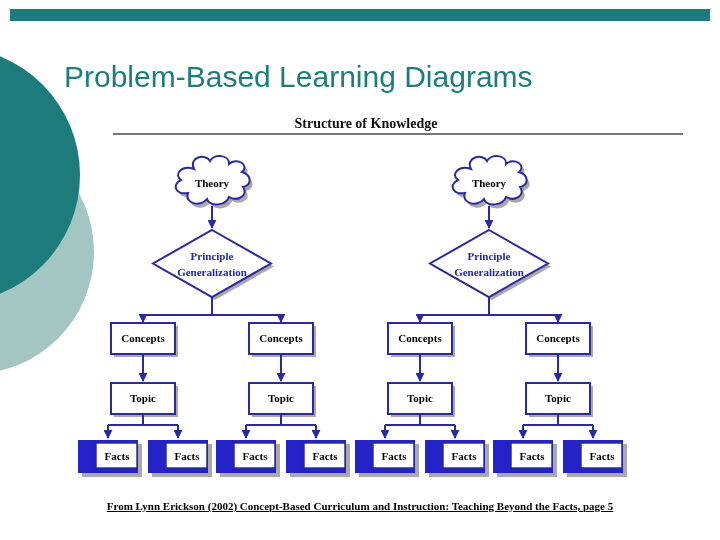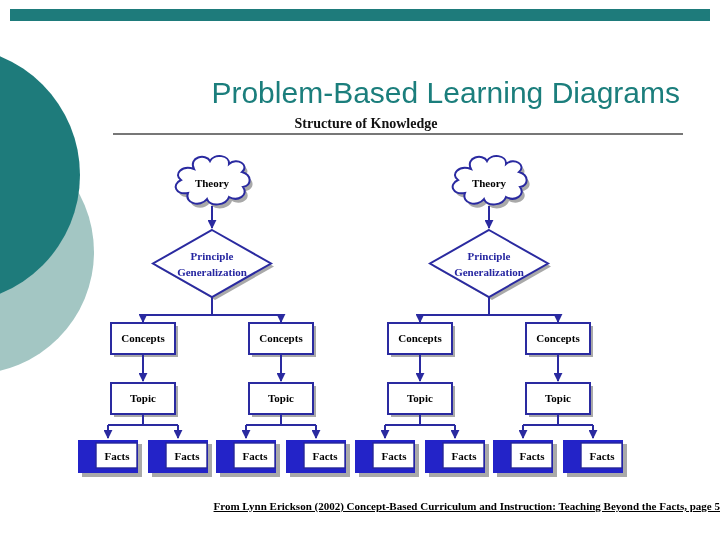--- a/index.html
+++ b/index.html
@@ -22,27 +22,26 @@
     background:#A3C6C3;
   }
   .circle-dark{
     left:-176px;top:47px;width:256px;height:256px;
     background:#1E7B7B;
   }
   .slide-title{
     position:absolute;
     left:64px;top:60px;
     width:600px;
-    margin:16px;
+    margin:0;
     font-family:"Liberation Sans", sans-serif;
     font-weight:400;
     font-size:30px;
     color:#1B7E7C;
     letter-spacing:0px;
-    text-align:right;
   }
   svg.diagram{
     position:absolute;left:0;top:0;
   }
   .node-text{
     font-family:"Liberation Serif", serif;
     font-weight:bold;
     font-size:11px;
     fill:#000000;
   }
@@ -55,21 +54,21 @@
   .diagram-heading{
     font-family:"Liberation Serif", serif;
     font-weight:bold;
     font-size:14px;
     fill:#111111;
   }
   .citation{
     position:absolute;
     left:0;top:500px;
     width:720px;
-    text-align:right;
+    text-align:center;
     font-family:"Liberation Serif", serif;
     font-weight:bold;
     font-size:11px;
     color:#000000;
     text-decoration:underline;
   }
 </style>
 </head>
 <body>
 

